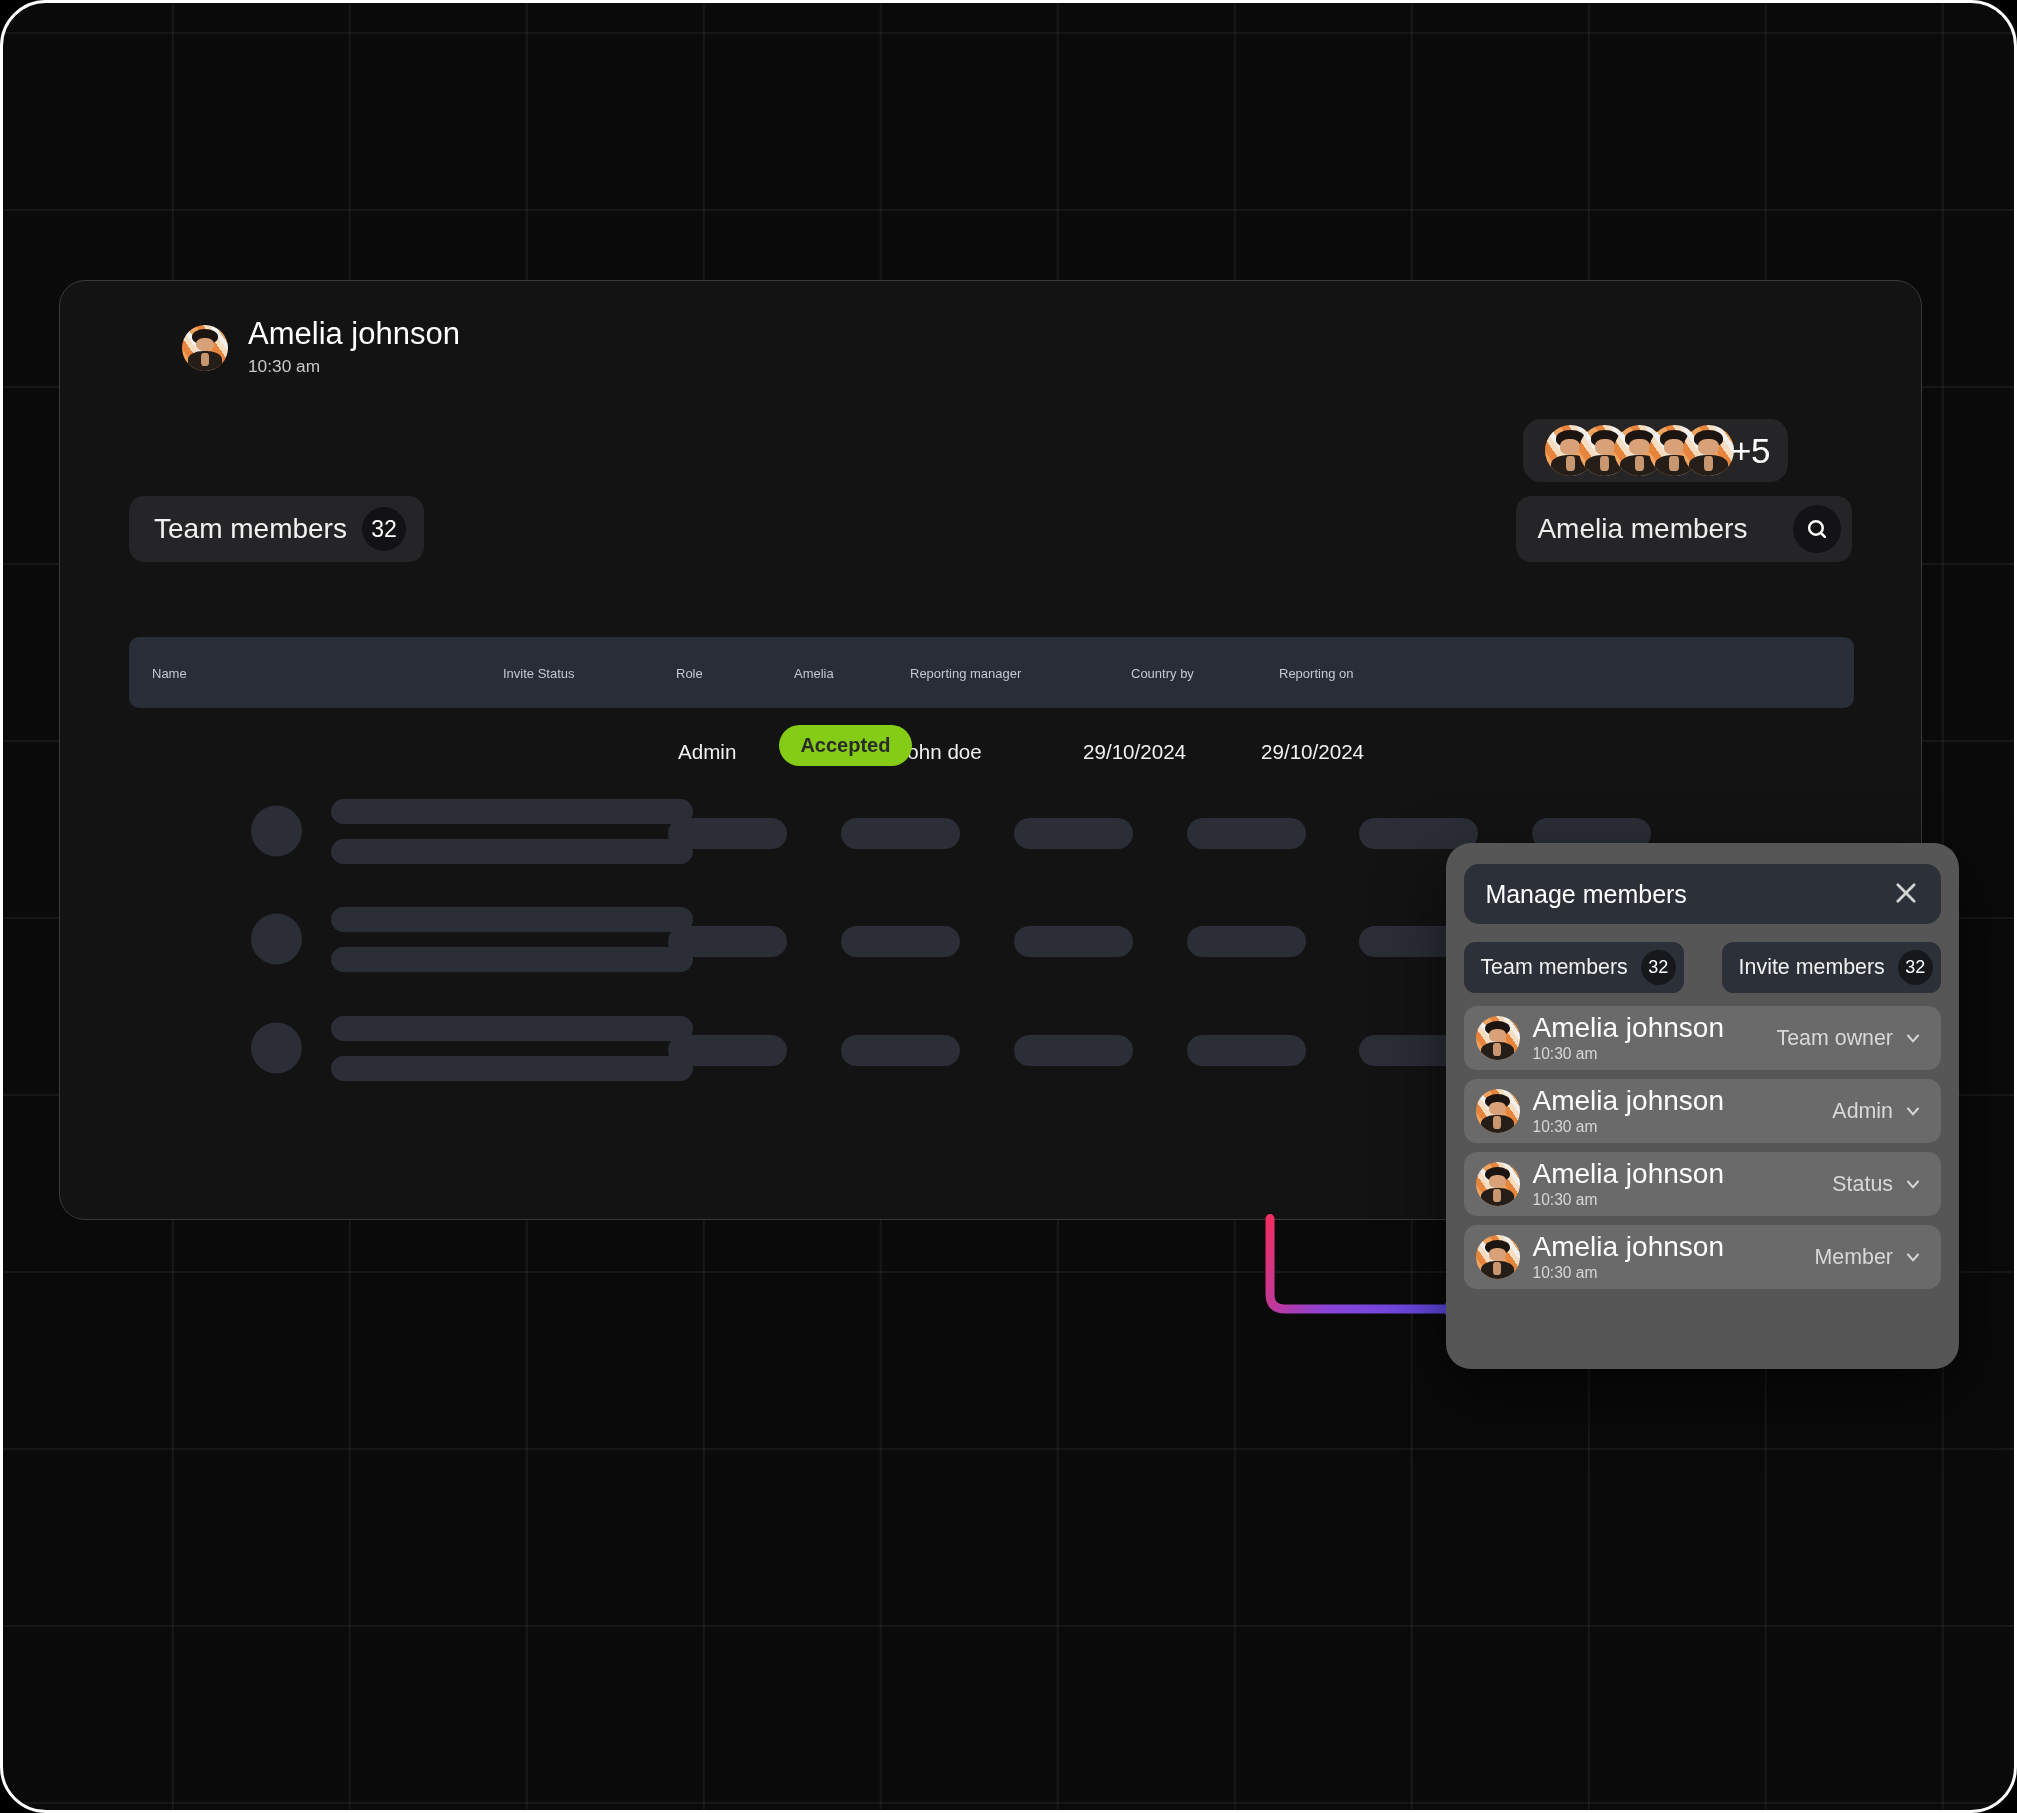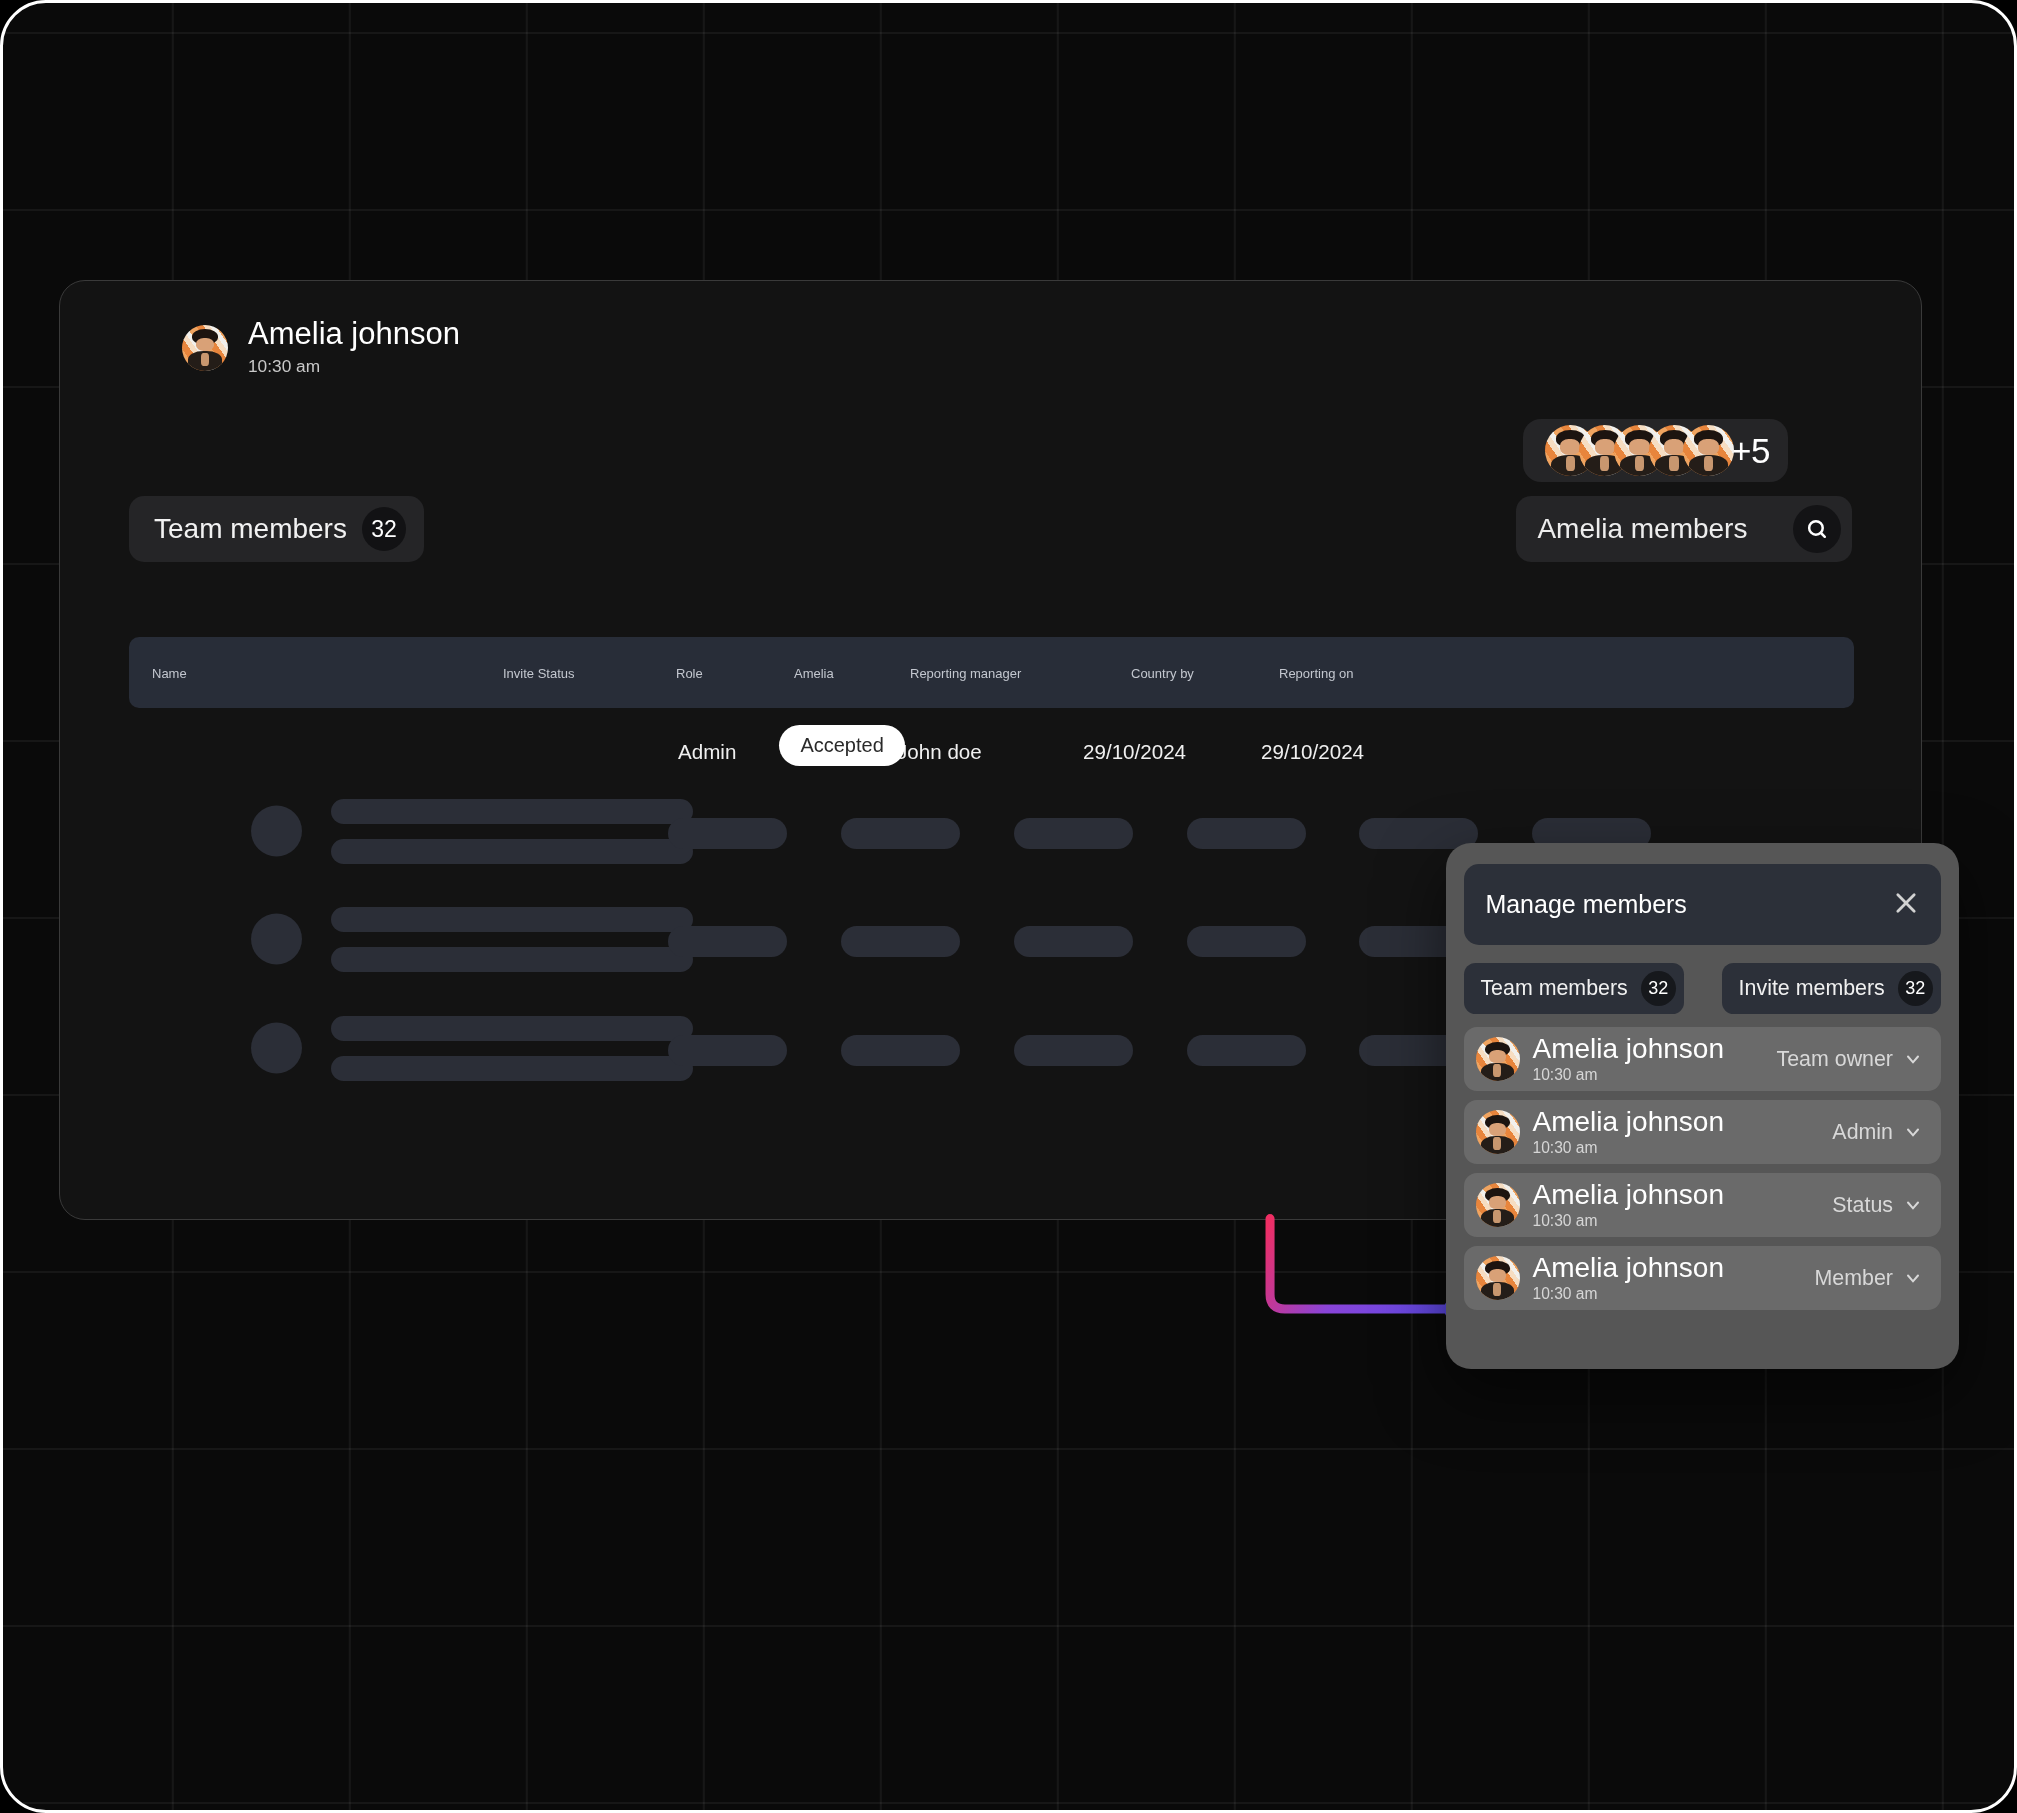--- a/index.html
+++ b/index.html
@@ -170,25 +170,26 @@
   }
   #r1-name {
     position: absolute; left: 122px; top: 37px;
     display: flex; align-items: center; gap: 20px;
   }
   #r1-name .nm { color: #ffffff; font-size: 31px; line-height: 1.05; }
   #r1-name .tm { color: #c9c9c9; font-size: 17.3px; margin-top: 5.8px; }
   #accepted-badge {
     position: absolute;
     left: 776px; top: 722px;
-    background: #ffffff;
+    background: #84cc16;
     color: #2a2a2a;
     font-size: 20px;
     padding: 9px 21.4px;
     border-radius: 822px;
+    font-weight: bold;
   }
 
   
   .sk-row { position: absolute; left: 69px; width: 1725px; height: 79px; }
   .sk-circle {
     position: absolute; left: 122px; top: 50%; transform: translateY(-50%);
     width: 51px; height: 51px; border-radius: 50%;
     background: #2b2e37;
   }
   .sk-bar { position: absolute; background: #2b2e37; border-radius: 822px; }
@@ -200,21 +201,21 @@
   #panel {
     position: absolute;
     left: 1443px; top: 840px;
     width: 513px; height: 526px;
     background: #565656;
     border-radius: 25px;
     box-shadow: 0 25px 66px rgba(0,0,0,0.55);
     padding: 21.4px 18px;
   }
   #panel-header {
-    height: 81px;
+    height: 60px;
     background: #2c3039;
     border-radius: 15px;
     display: flex; align-items: center; justify-content: space-between;
     padding: 0 21.4px;
     margin-bottom: 18px;
   }
   #panel-header .title { color: #ffffff; font-size: 25px; }
   #panel-tabs {
     display: flex; justify-content: space-between;
     margin-bottom: 13px;

